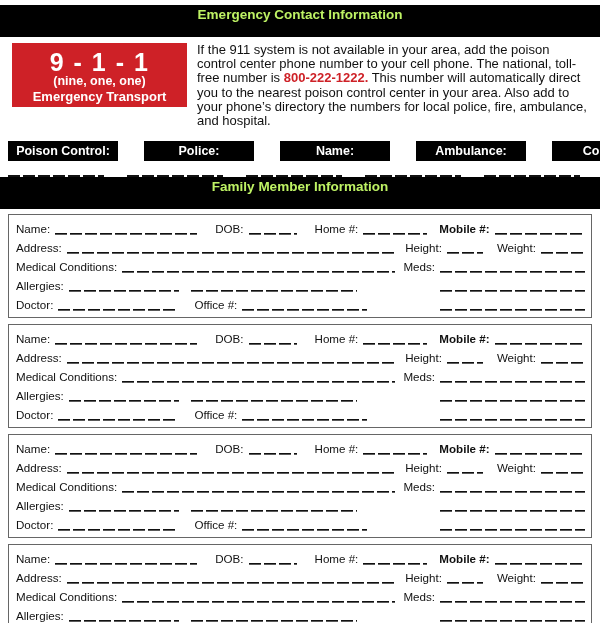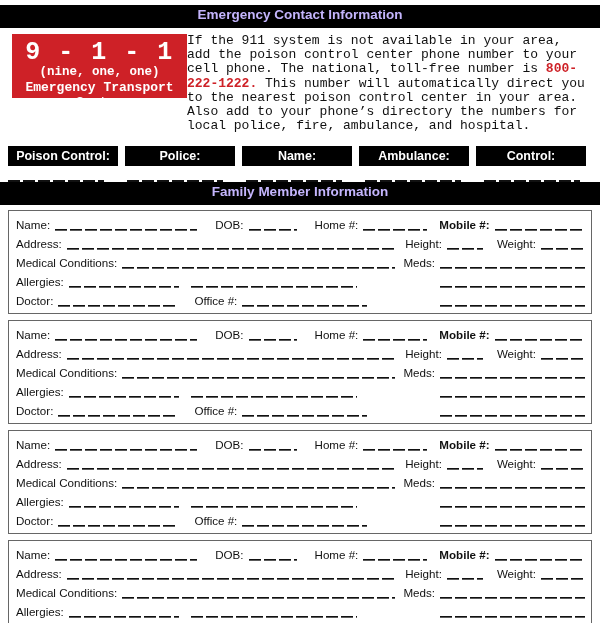--- a/index.html
+++ b/index.html
@@ -9,36 +9,36 @@
     --box_border:#666666;
   }
   *{box-sizing:border-box;}
   body{margin:0;background:#ffffff;}
   .page{
     width:600px;height:623px;overflow:hidden;background:#fff;
     font-family:"Liberation Sans",sans-serif;color:#111;
     padding-top:5px;
   }
   .bar{
-    height:23px;background:var(--bar);color:#c4b5fd;font-weight:bold;
+    height:32px;background:var(--bar);color:#bef264;font-weight:bold;
     font-size:13.5px;line-height:20px;text-align:center;width:100%;
   }
   
-  .top{display:flex;padding:6px 12px 0 12px;font-family:Liberation Mono, monospace;}
+  .top{display:flex;gap:10px;padding:6px 12px 0 12px;}
   .call-box{
     width:175px;min-width:175px;height:64px;background:var(--accent_red);
     color:#fff;text-align:center;font-weight:bold;padding-top:7px;
   }
   .call-number{font-size:25px;line-height:24px;letter-spacing:1.5px;}
   .call-phonetic{font-size:12.5px;line-height:15px;}
   .call-caption{font-size:13px;line-height:15px;}
   .intro{flex:1;font-size:13px;line-height:14.2px;padding-right:1px;}
   .intro .phone{color:var(--accent_red);font-weight:bold;}
   
-  .contact-row{display:flex;gap:7px;margin:13px 8px 0 8px;}
+  .contact-row{display:flex;gap:26px;margin:13px 8px 0 8px;}
   .contact-label{
     width:110px;min-width:110px;height:20px;background:var(--bar);color:#fff;
     font-weight:bold;font-size:12.5px;line-height:20px;text-align:center;
   }
   .contact-lines{display:flex;gap:9px;margin:14px 8px 0 8px;}
   .contact-line-slot{width:110px;min-width:110px;}
   .contact-line{
     width:96px;height:2px;
     background-image:repeating-linear-gradient(to right,var(--line) 0 12px,transparent 12px 15px);
   }

